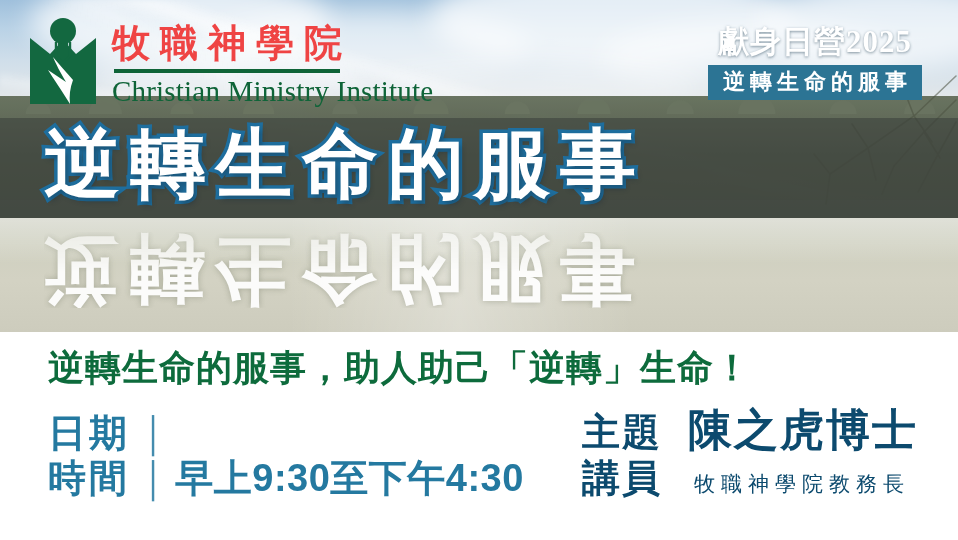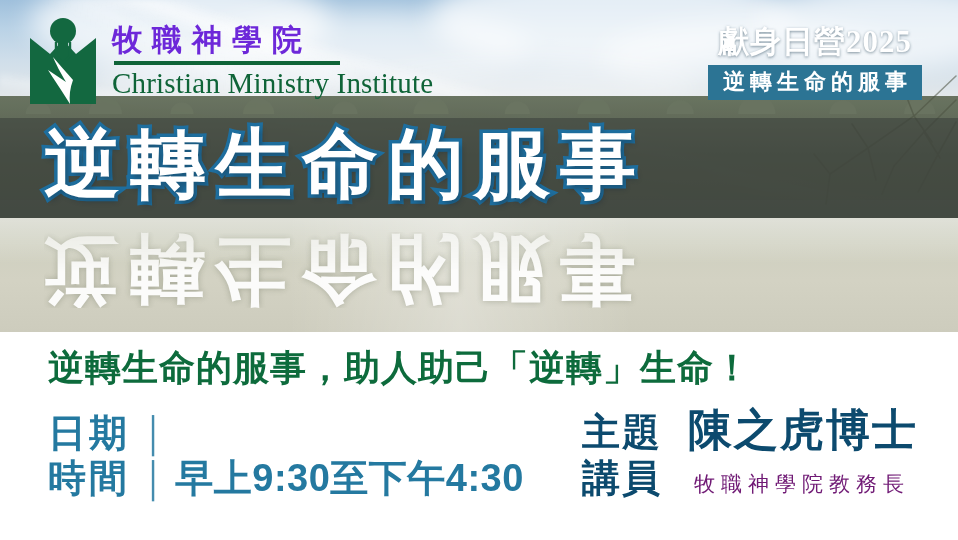--- a/index.html
+++ b/index.html
@@ -150,23 +150,23 @@
     left: 26px;
     top: 16px;
     display: flex;
     align-items: flex-start;
     gap: 12px;
     z-index: 9;
   }
   .logo-mark { width: 74px; height: 92px; display: block; }
   .logo-text { padding-top: 8px; }
   .logo-cn {
-    font-size: 30px;
-    font-weight: bold;
-    color: #6d28d9;
+    font-size: 38px;
+    font-weight: bold;
+    color: #ef4444;
     letter-spacing: 10px;
     line-height: 1.05;
     white-space: nowrap;
   }
   .logo-rule {
     height: 4px;
     background: #0f6438;
     margin: 5px 0 3px 2px;
     width: 226px;
   }
@@ -316,21 +316,21 @@
   }
   .sp-name {
     font-size: 44px;
     font-weight: bold;
     color: #0c4a6e;
     letter-spacing: 2px;
     padding-left: 10px;
   }
   .sp-title {
     font-size: 21px;
-    color: #701a75;
+    color: #0c4a6e;
     letter-spacing: 6px;
     padding-left: 16px;
     font-weight: normal;
   }
 </style>
 </head>
 <body>
 
 <div class="poster">
 

